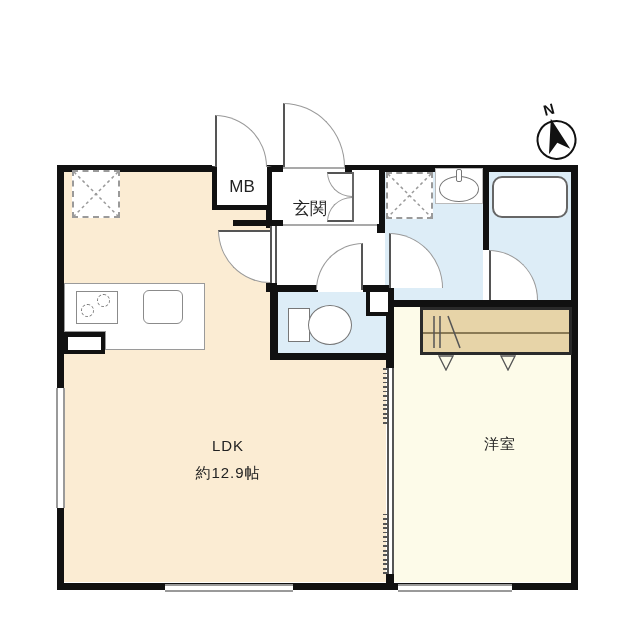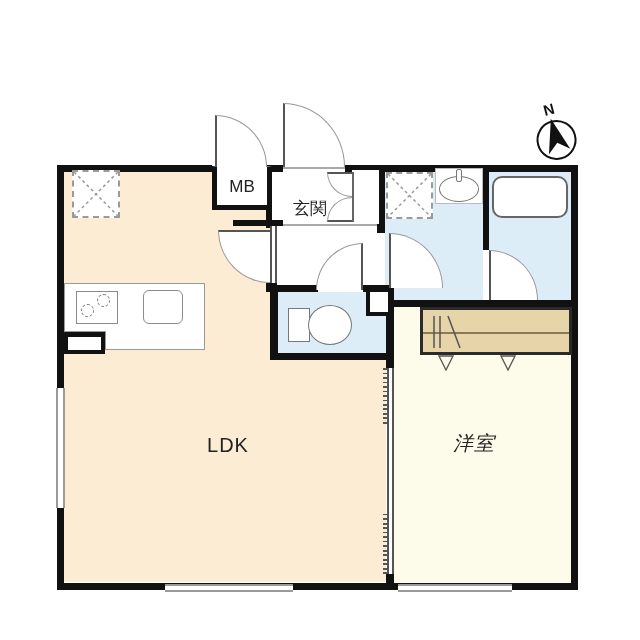--- a/index.html
+++ b/index.html
@@ -29,21 +29,21 @@
   .leaf-l{border-left:2px solid #555;}
   .leaf-t{border-top:2px solid #555;}
   .leaf-r{border-right:2px solid #555;}
   .leaf-b{border-bottom:2px solid #555;}
   
   .dashedbox{background:#fff;border:2px dashed #9a9a9a;z-index:4;}
   .fixture{background:#fff;border:1.5px solid #8b8b8b;z-index:4;}
   .psbox{background:#fff;border:4px solid #111;z-index:5;}
   .tooth{z-index:4;background:repeating-linear-gradient(to bottom,#555 0 1.5px,transparent 1.5px 4.5px);}
   
-  .room-label{z-index:8;text-align:center;font-size:20px;line-height:27px;letter-spacing:1px;}
+  .room-label{z-index:8;text-align:center;font-size:15px;line-height:27px;letter-spacing:1px;}
   .small-label{z-index:8;text-align:center;font-size:17px;line-height:18px;}
   svg{display:block;}
 </style>
 </head>
 <body>
 
 <div class="canvas">
 
   <div class="abs floor-ldk" style="left:64px;top:172px;width:206px;height:188px;"></div>
   <div class="abs floor-ldk" style="left:64px;top:360px;width:322px;height:222px;"></div>
@@ -151,22 +151,23 @@
   <div class="abs door tl leaf-r" style="left:316px;top:243px;width:47px;height:47px;"></div>
 
   <div class="abs door tr leaf-l" style="left:389px;top:233px;width:54px;height:55px;"></div>
 
   <div class="abs door tr leaf-l" style="left:489px;top:250px;width:49px;height:50px;"></div>
 
   <div class="abs small-label" style="left:278px;top:188px;width:64px;margin-top:12px;">玄関</div>
 
   <div class="abs room-label" style="left:148px;top:432px;width:160px;">
     <div>LDK</div>
+    <div>約12.9帖</div>
   </div>
-  <div class="abs room-label" style="left:394px;top:430px;width:160px;font-style:italic;">
+  <div class="abs room-label" style="left:420px;top:430px;width:160px;">
     <div>洋室</div>
   </div>
 
   <svg class="abs" style="left:518px;top:96px;z-index:8;" width="72" height="72" viewBox="0 0 72 72">
     <g transform="rotate(-15 38 42)">
       <circle cx="38" cy="44" r="19" fill="none" stroke="#111" stroke-width="2"></circle>
       <polygon points="38,22 49,56 38,47 27,56" fill="#111"></polygon>
       <text x="33" y="18" font-size="15" font-weight="bold" fill="#111">N</text>
     </g>
   </svg>

